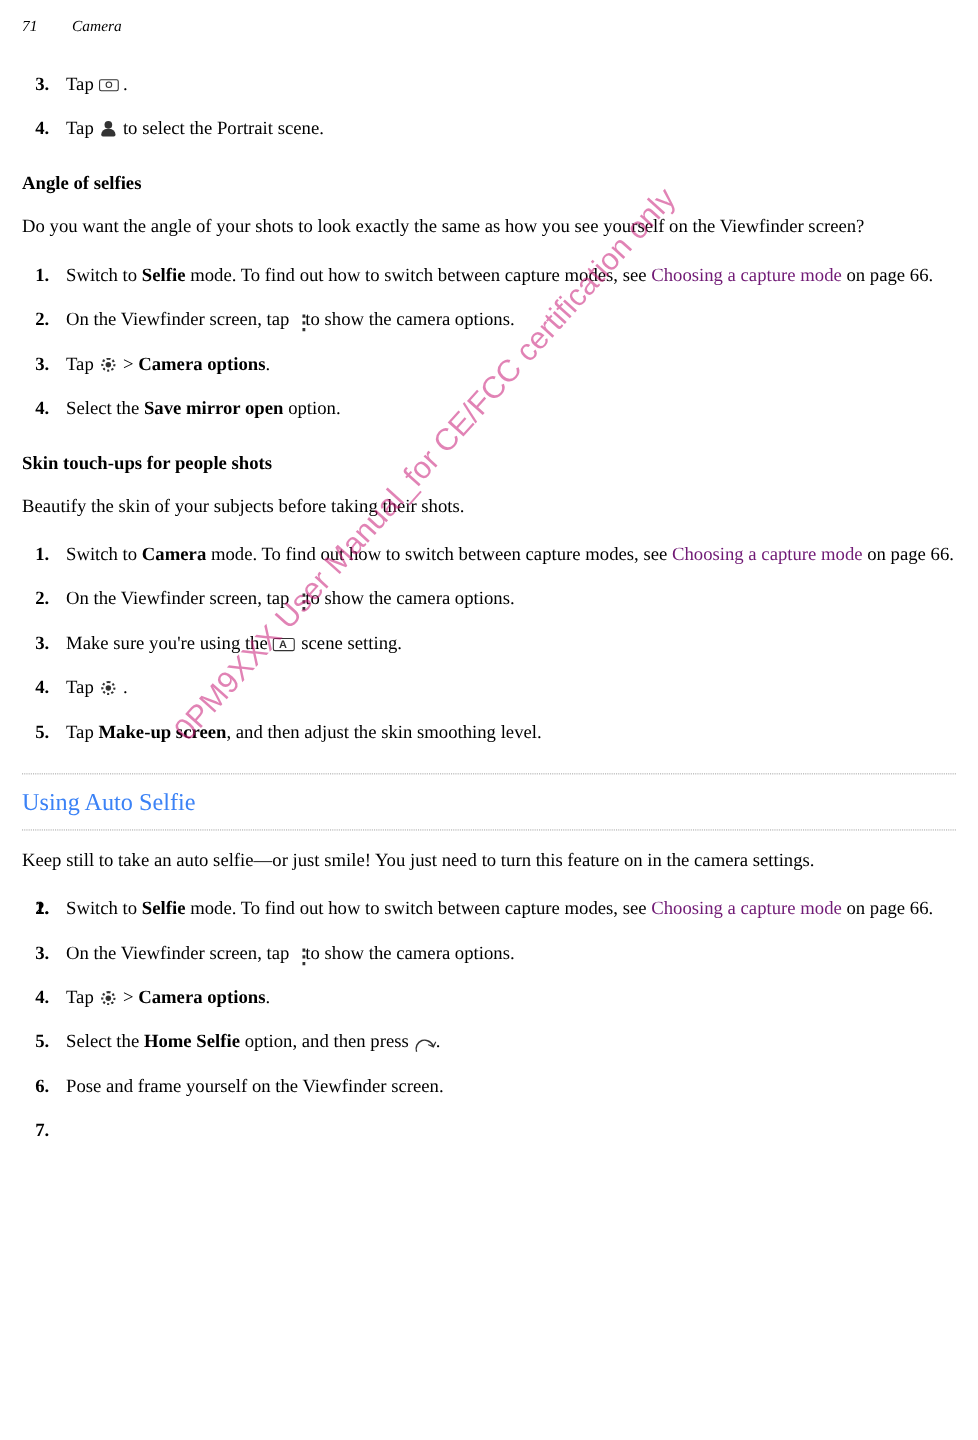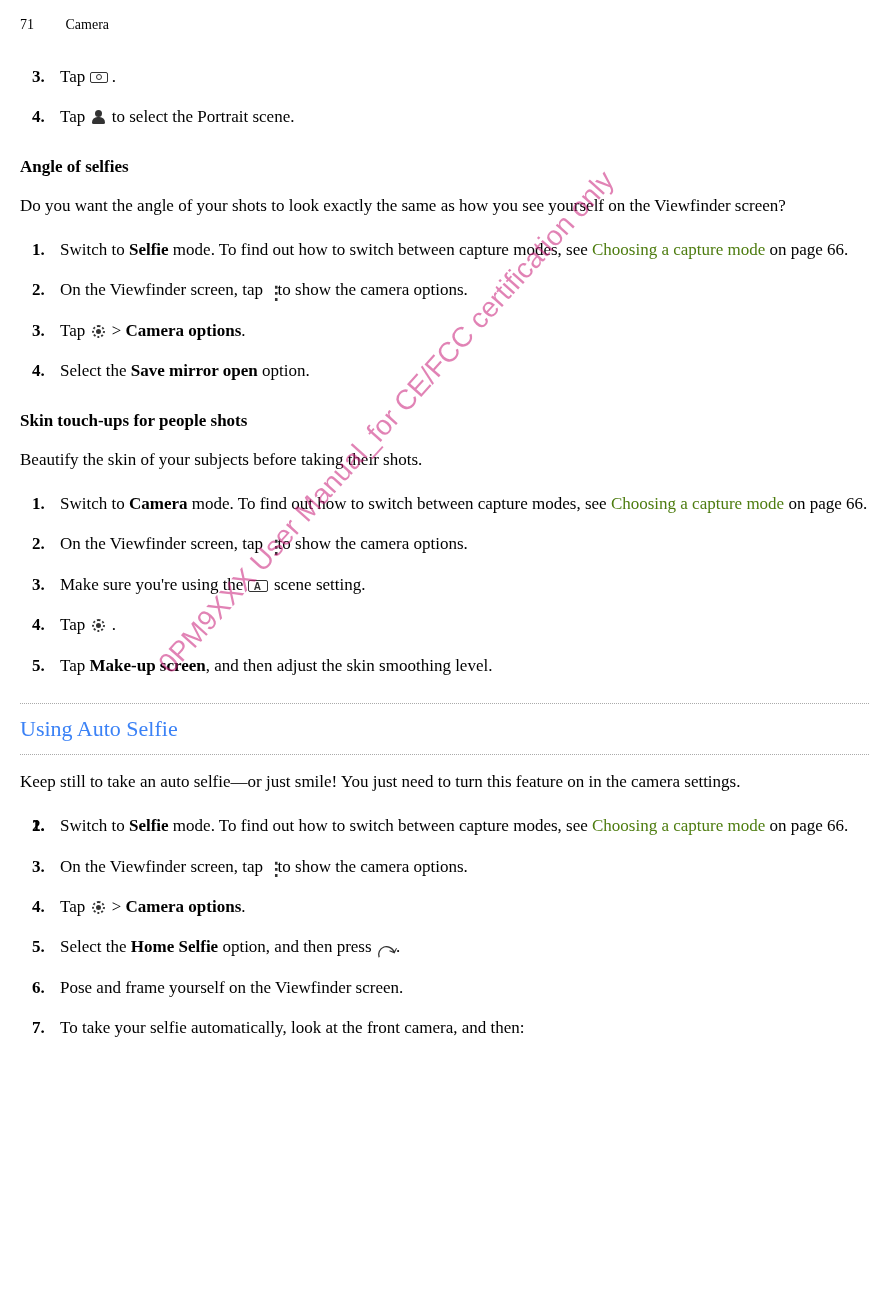--- a/index.html
+++ b/index.html
@@ -13,20 +13,21 @@
     background: #fff;
     position: relative;
   }
   .page {
     padding: 14px 20px 30px 20px;
     position: relative;
   }
   .header {
     font-size: 14px;
     margin-bottom: 28px;
+    font-style: italic;
   }
   .header .pn {
     display: inline-block;
     margin-right: 28px;
   }
   .ol {
     list-style: none;
     padding-left: 40px;
     margin: 0 0 24px 0;
   }
@@ -41,21 +42,21 @@
     font-weight: bold;
   }
   .subhead {
     font-weight: bold;
     margin: 20px 0 12px 0;
   }
   p.body {
     margin: 0 0 18px 0;
   }
   .link {
-    color: #4d7c0f;
+    color: #701a75;
   }
   .icon {
     display: inline-block;
     vertical-align: middle;
     width: 18px;
     height: 14px;
     position: relative;
   }
   .icon-camera::before {
     content: "";
@@ -307,19 +308,18 @@
       <span>Select the </span><b>Home Selfie</b><span> option, and then press </span>
       <span class="icon icon-back"></span>
       <span> .</span>
     </li>
     <li>
       <span class="num">6.</span>
       <span>Pose and frame yourself on the Viewfinder screen.</span>
     </li>
     <li>
       <span class="num">7.</span>
-      <span>To take your selfie automatically, look at the front camera, and then:</span>
     </li>
   </ol>
 
   <div class="watermark">0PM9XXX User Manual_for CE/FCC certification only</div>
 
 </div>
 
 </body></html>

